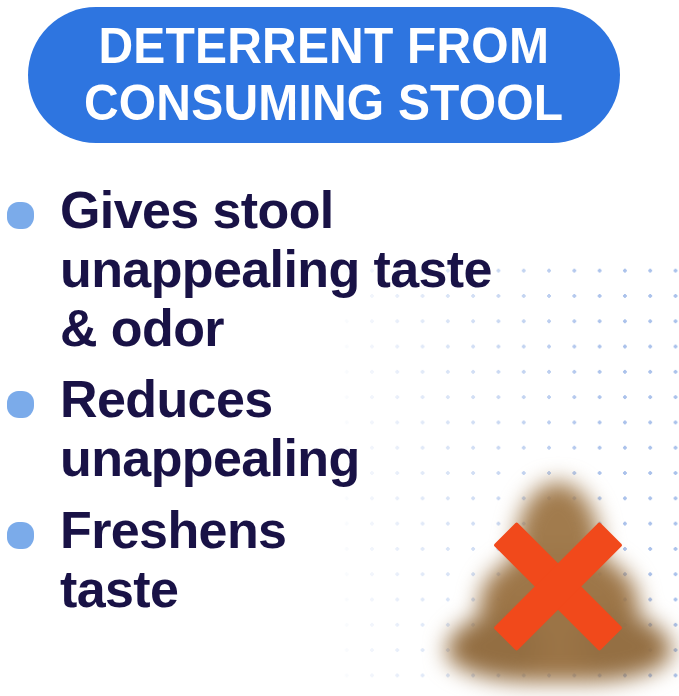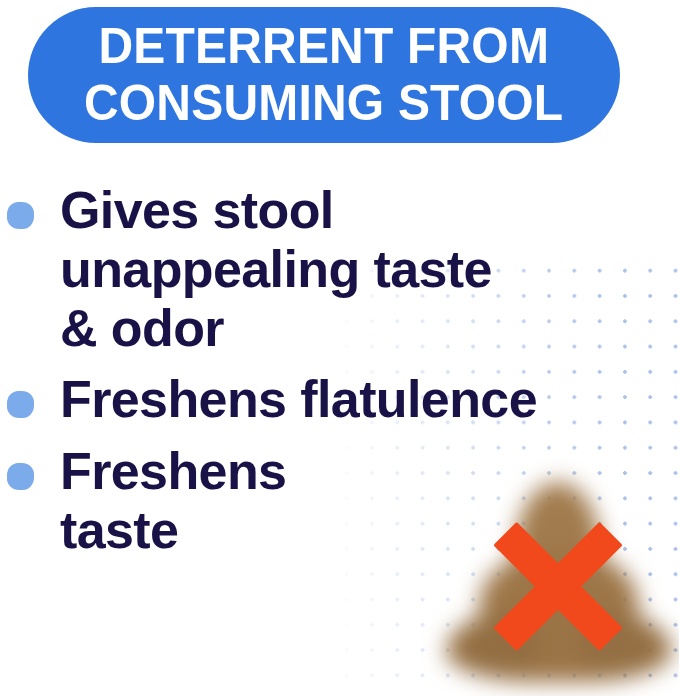--- a/index.html
+++ b/index.html
@@ -200,21 +200,21 @@
 
     <div class="bullet-row" id="row-1">
       <div class="bullet-dot"></div>
       <div class="bullet-text">Gives stool
 unappealing taste
 &amp; odor</div>
     </div>
 
     <div class="bullet-row" id="row-2">
       <div class="bullet-dot"></div>
-      <div class="bullet-text">Freshens flatulence</div>
+      <div class="bullet-text">Reduces unappealing</div>
     </div>
 
     <div class="bullet-row" id="row-3">
       <div class="bullet-dot"></div>
       <div class="bullet-text">Freshens
 taste</div>
     </div>
 
   </div>
 

